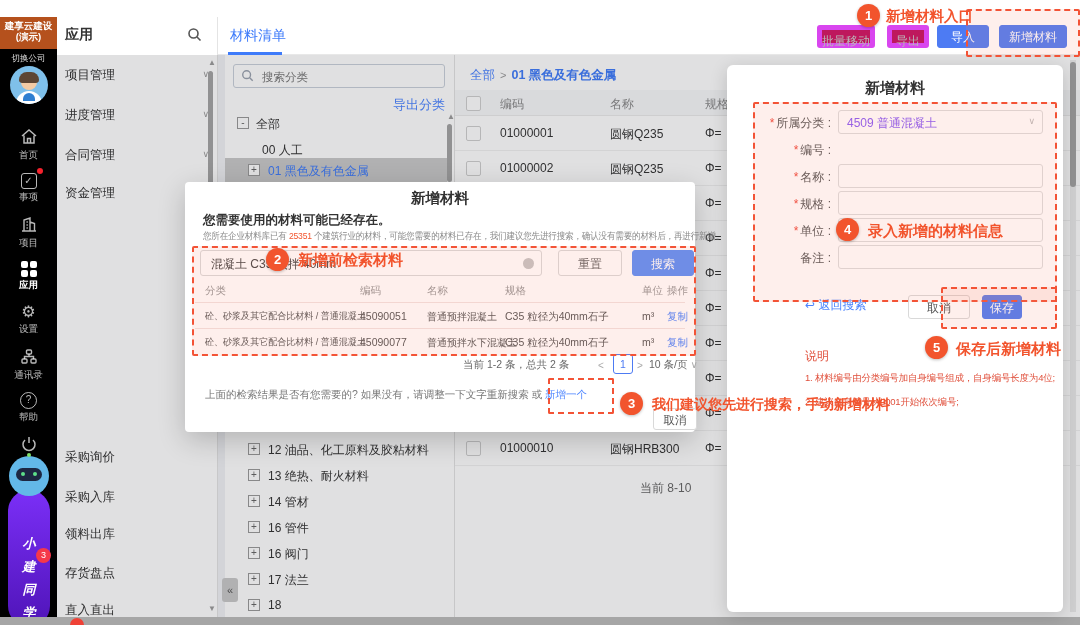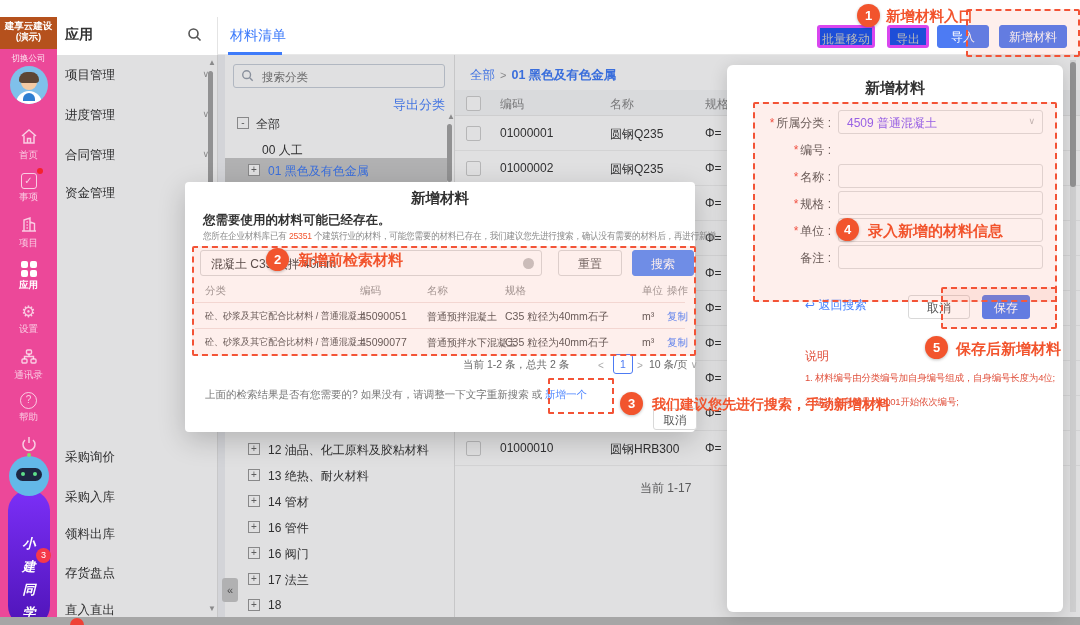--- a/index.html
+++ b/index.html
@@ -1,20 +1,20 @@
 <!DOCTYPE html>
 <html><head>
 <meta charset="utf-8">
 <style>
   html,body{margin:0;padding:0;background:#fff}
   .screen{position:relative;width:1080px;height:625px;background:#fff;overflow:hidden;
     font-family:"Liberation Sans","DejaVu Sans",sans-serif;-webkit-font-smoothing:antialiased;color:#333}
 
   
-  .rail{position:absolute;left:0;top:17px;width:57px;height:600px;background:#ec4899;z-index:20}
+  .rail{position:absolute;left:0;top:17px;width:57px;height:600px;background:#000000;z-index:20}
   .logo{position:absolute;left:0;top:0;width:57px;height:32px;background:#b5511d;color:#fff;
     font-size:9.5px;font-weight:bold;text-align:center;line-height:11px;padding-top:3px;box-sizing:border-box}
   .switch{position:absolute;left:0;top:36px;width:57px;text-align:center;color:rgba(255,255,255,.85);font-size:8.5px}
   .avatar{position:absolute;left:10px;top:49px;width:38px;height:38px;border-radius:50%;background:#7fc0ea;overflow:hidden}
   .av-hair{position:absolute;left:9px;top:6px;width:20px;height:11px;background:#5d4634;border-radius:10px 10px 4px 4px}
   .av-skin{position:absolute;left:11px;top:9px;width:16px;height:15px;background:#f3cba4;border-radius:50%}
   .av-body{position:absolute;left:6px;top:25px;width:26px;height:14px;background:#fff;border-radius:13px 13px 0 0}
   .av-collar{position:absolute;left:13px;top:27px;width:12px;height:8px;background:#2f7fd1;border-radius:6px 6px 0 0}
   .railitem{position:absolute;left:0;width:57px;text-align:center;color:rgba(255,255,255,.72);font-size:9.5px;cursor:pointer}
   .railitem .ric{display:block;height:20px;line-height:20px;font-size:16px;margin-bottom:1px;position:relative}
@@ -44,21 +44,21 @@
   .sbitem .chev{position:absolute;right:-14px;top:2px;color:#999;font-size:9px}
   .sbscroll{position:absolute;left:151px;top:42px;width:6px;height:555px}
   .arr{color:#9b9b9b;font-size:8px;line-height:8px}
   .thumb{background:#a3a3a3;border-radius:3px}
 
   
   .mainhead{position:absolute;left:218px;top:17px;width:862px;height:38px;background:#fff;border-bottom:1px solid #e8e8e8;box-sizing:border-box;z-index:5}
   .tab{position:absolute;left:12px;top:10px;font-size:14px;color:#3e7bfa;cursor:pointer}
   .tabline{position:absolute;left:10px;top:35px;width:54px;height:3px;background:#3e7bfa}
   .btn{position:absolute;height:23px;border-radius:3px;font-size:12px;text-align:center;line-height:23px;cursor:pointer;box-sizing:border-box}
-  .btn.ghost{background:#1d4ed8;border:3px solid #d946ef;color:#b9b9b9}
+  .btn.ghost{background:#be185d;border:5px solid #d946ef;color:#b9b9b9}
   .btn.primary{background:#4d7bf3;border:1px solid #4d7bf3;color:#fff}
 
   
   .content{position:absolute;left:218px;top:55px;width:862px;height:562px;background:#f0f2f5}
 
   
   .treepanel{position:absolute;left:225px;top:55px;width:230px;height:562px;background:#fff;border-right:1px solid #e2e2e2;box-sizing:border-box}
   .treesearch{position:absolute;left:8px;top:9px;width:212px;height:24px;border:1px solid #c9d0da;border-radius:3px;box-sizing:border-box;background:#fff}
   .treesearch input{position:absolute;left:26px;top:1px;width:180px;height:20px;border:0;outline:none;font-size:11.5px;color:#444;font-family:inherit;background:transparent}
   .ts-ic{position:absolute;left:7px;top:4px;color:#9aa2af}
@@ -126,21 +126,21 @@
   .fbox{position:absolute;left:111px;top:0;width:205px;height:24px;border:1px solid #ddd;border-radius:3px;box-sizing:border-box;background:#fff}
   .fbox input{position:absolute;left:6px;top:2px;width:180px;height:18px;border:0;outline:none;font-size:12px;color:#444;font-family:inherit;background:transparent}
   .fval{position:absolute;left:8px;top:4px;font-size:12px;color:#8b5cf6;white-space:nowrap}
   .fchev{position:absolute;right:7px;top:5px;color:#bbb;font-size:9px}
   .cprefix{position:absolute;left:0;top:0;width:44px;height:22px;background:#f2f2f2;border-right:1px solid #e2e2e2;
     font-size:11.5px;color:#555;text-align:center;line-height:22px;border-radius:2px 0 0 2px}
   .cval{position:absolute;left:54px;top:4px;font-size:11.5px;color:#444}
   .backlink{position:absolute;left:78px;top:232px;font-size:12px;color:#4c84ff;cursor:pointer}
   .dbtn{position:absolute;top:230px;height:24px;border-radius:3px;font-size:12px;text-align:center;line-height:24px;cursor:pointer;box-sizing:border-box}
   .dcancel{left:181px;width:62px;background:#fff;border:1px solid #d9d9d9;color:#555}
-  .dsave{left:255px;width:48px;background:#4d7bf3;border:1px solid #4d7bf3;color:#fff}
+  .dsave{left:255px;width:40px;background:#4d7bf3;border:1px solid #4d7bf3;color:#fff}
   .dnote-t{position:absolute;left:78px;top:283px;font-size:12px;color:#e0503c}
   .dnote{position:absolute;left:78px;font-size:9.5px;color:#e0503c;white-space:nowrap;letter-spacing:-.2px}
 
   
   .dash{position:absolute;border:2px dashed #f35336;background:rgba(248,130,110,.13);border-radius:2px;z-index:250;pointer-events:none}
   .ann-c{position:absolute;width:23px;height:23px;border-radius:50%;background:#f2542d;color:#fff;font-weight:bold;
     font-size:13px;text-align:center;line-height:23px;z-index:300;box-shadow:0 1px 3px rgba(0,0,0,.25)}
   .ann-t{position:absolute;color:#f2542d;font-weight:bold;z-index:300;white-space:nowrap}
 
   
@@ -396,21 +396,21 @@
     </div>
     <div class="trow" style="top:341px">
       <span class="ccell c-spec">Φ=</span>
     </div>
     <div class="trow" style="top:376px">
       <span class="cb"></span>
       <span class="ccell c-code">01000010</span>
       <span class="ccell c-name">圆钢HRB300</span>
       <span class="ccell c-spec">Φ=</span>
     </div>
-    <div class="lpag">当前 1-17</div>
+    <div class="lpag">当前 8-10</div>
   </div>
 
   <div class="pagescroll">
     <div class="thumb" style="position:absolute;left:0;top:2px;width:6px;height:125px"></div>
   </div>
 
   <div class="dim"></div>
 
   <div class="modal">
     <div class="mtitle">新增材料</div>

